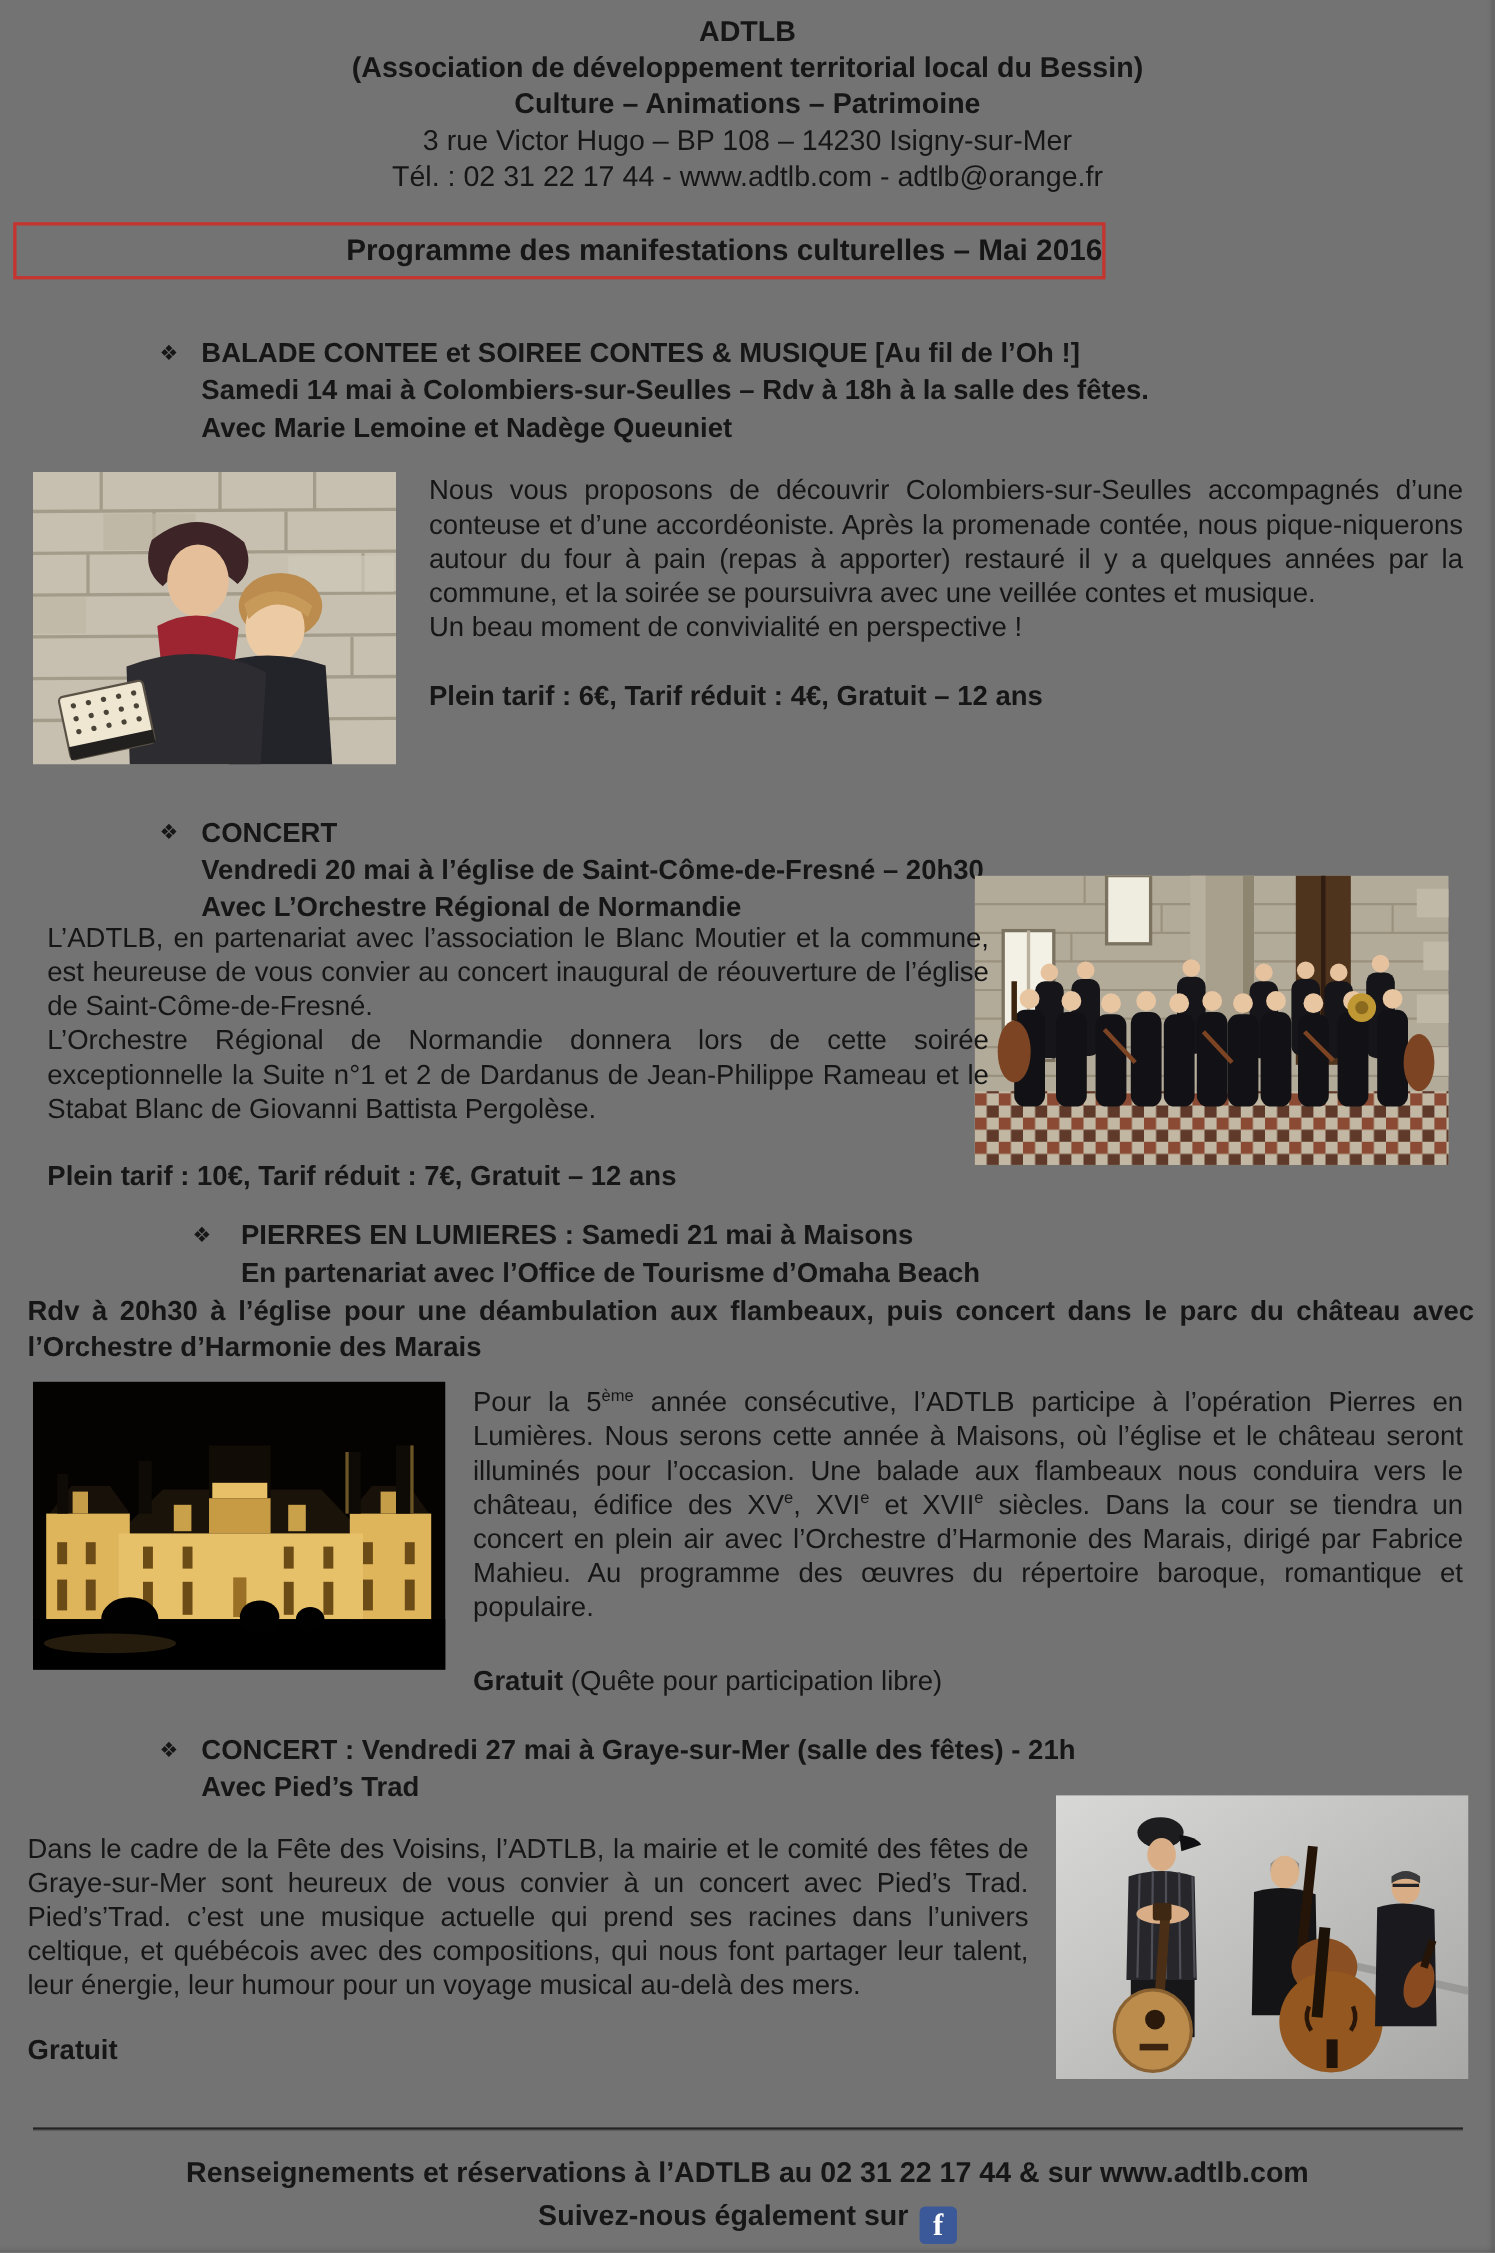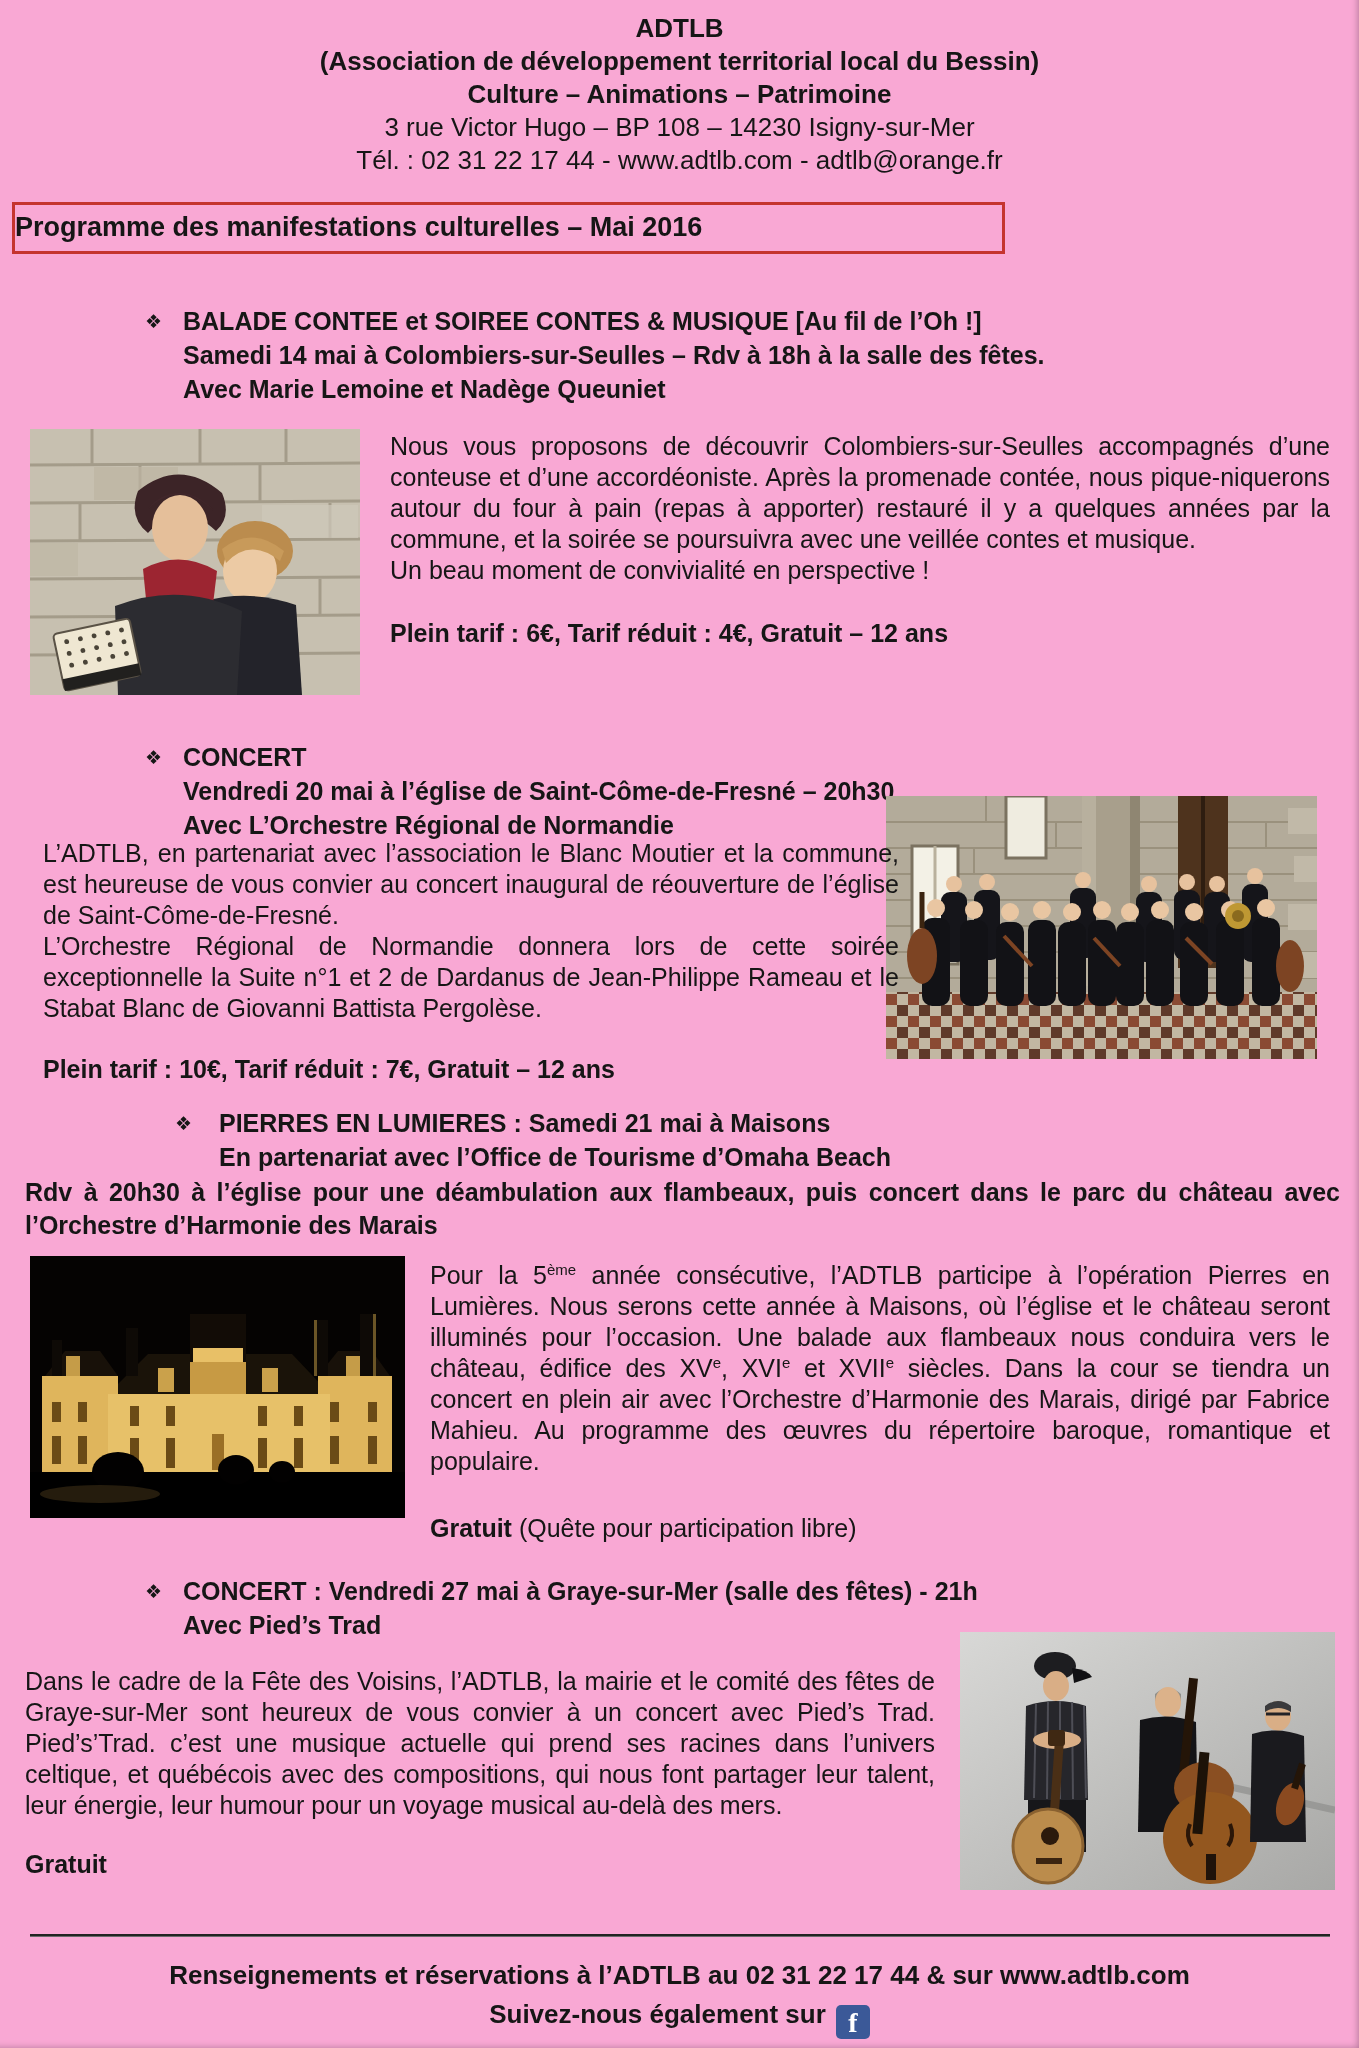--- a/index.html
+++ b/index.html
@@ -1,26 +1,26 @@
 <!DOCTYPE html>
 <html lang="fr"><head>
 <meta charset="utf-8">
 <style>
   *{margin:0;padding:0;box-sizing:border-box}
   html,body{background:#9a9a9a}
-  .page{position:relative;width:1359px;height:2048px;margin:0 auto;background:#f9a8d4;
+  .page{position:relative;width:1359px;height:2048px;margin:0 auto;background:#737373;
         font-family:"Liberation Sans",sans-serif;color:#161616;overflow:hidden;
         box-shadow:inset -5px -4px 7px -4px rgba(0,0,0,.28)}
   .abs{position:absolute}
   .b{font-weight:700}
   .i{}
   .just{text-align:justify}
   .doc-header{top:12px;left:0;width:100%;font-size:26px;line-height:33px;text-align:center}
   .title-box{top:202px;left:12px;width:993px;height:52px;border:3px solid #c5342f;
-             font-size:27px;font-weight:700;line-height:45px;text-align:left}
+             font-size:27px;font-weight:700;line-height:45px;text-align:right}
   .ev-head{font-size:25px;font-weight:700;line-height:34px}
   .hl{display:flex}
   .bullet{flex:0 0 38px;width:38px;font-family:"DejaVu Sans",sans-serif;font-size:19px;line-height:34px}
   .bullet.w44{flex:0 0 44px;width:44px}
   .ind{padding-left:38px}
   .ind44{padding-left:44px}
   .body{font-size:25px;line-height:31px}
   .tarif{font-weight:700}
   sup{font-size:15px;vertical-align:super;line-height:0}
   .rule{top:1934px;left:30px;width:1300px;height:3px;background:#232323;border-bottom:1px solid #6a6a6a}

